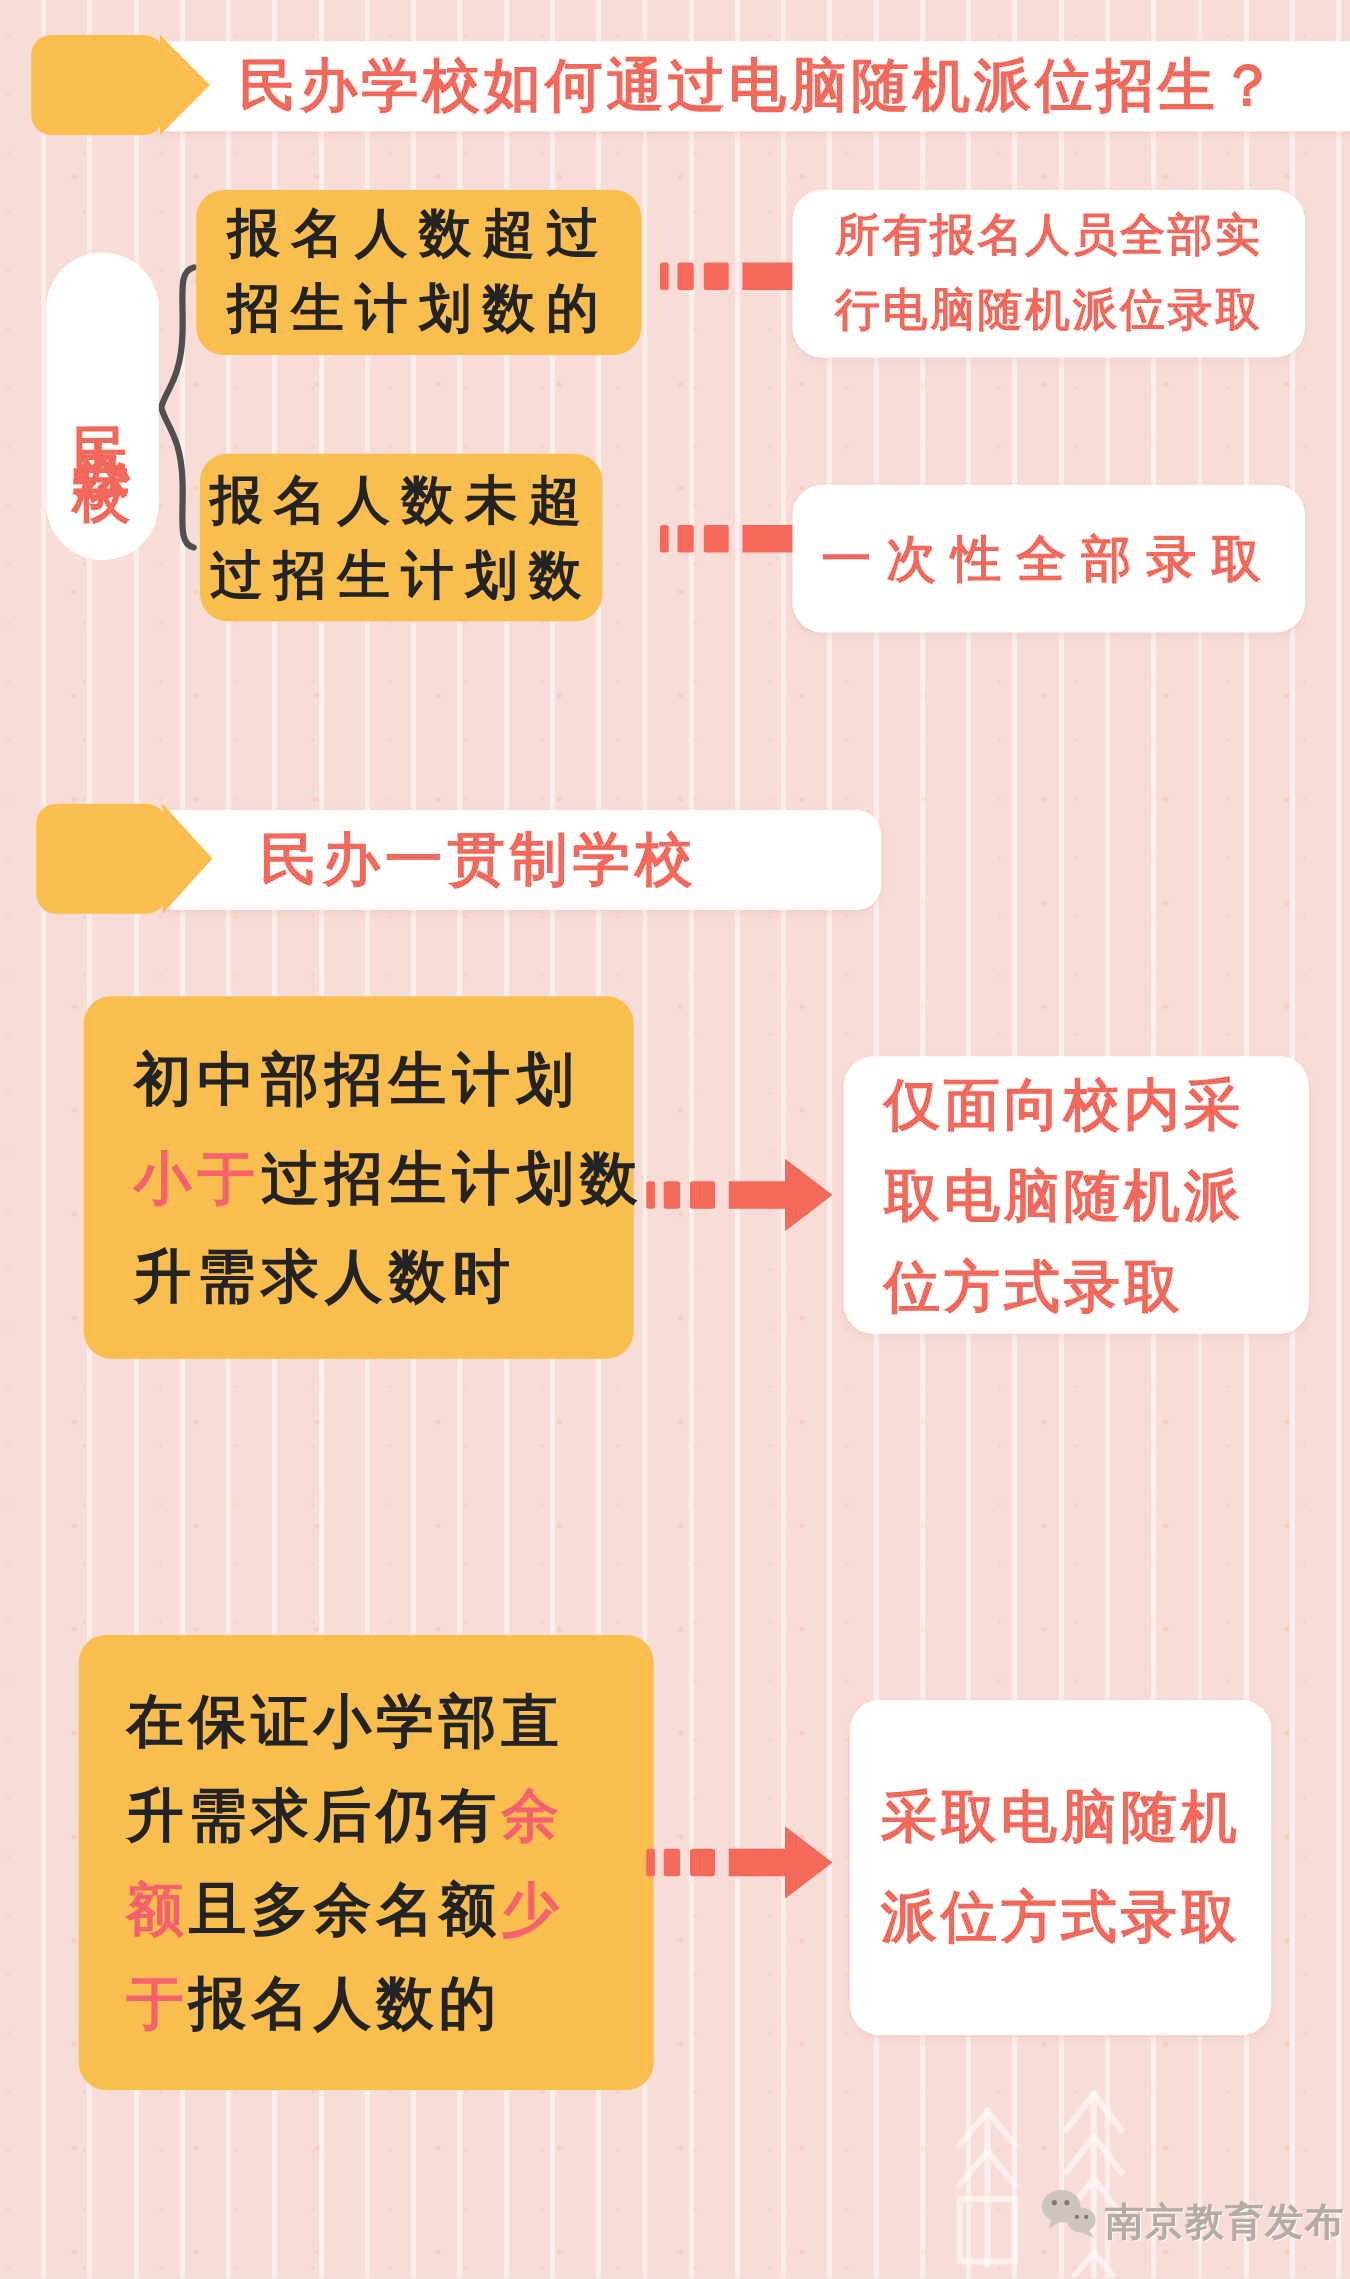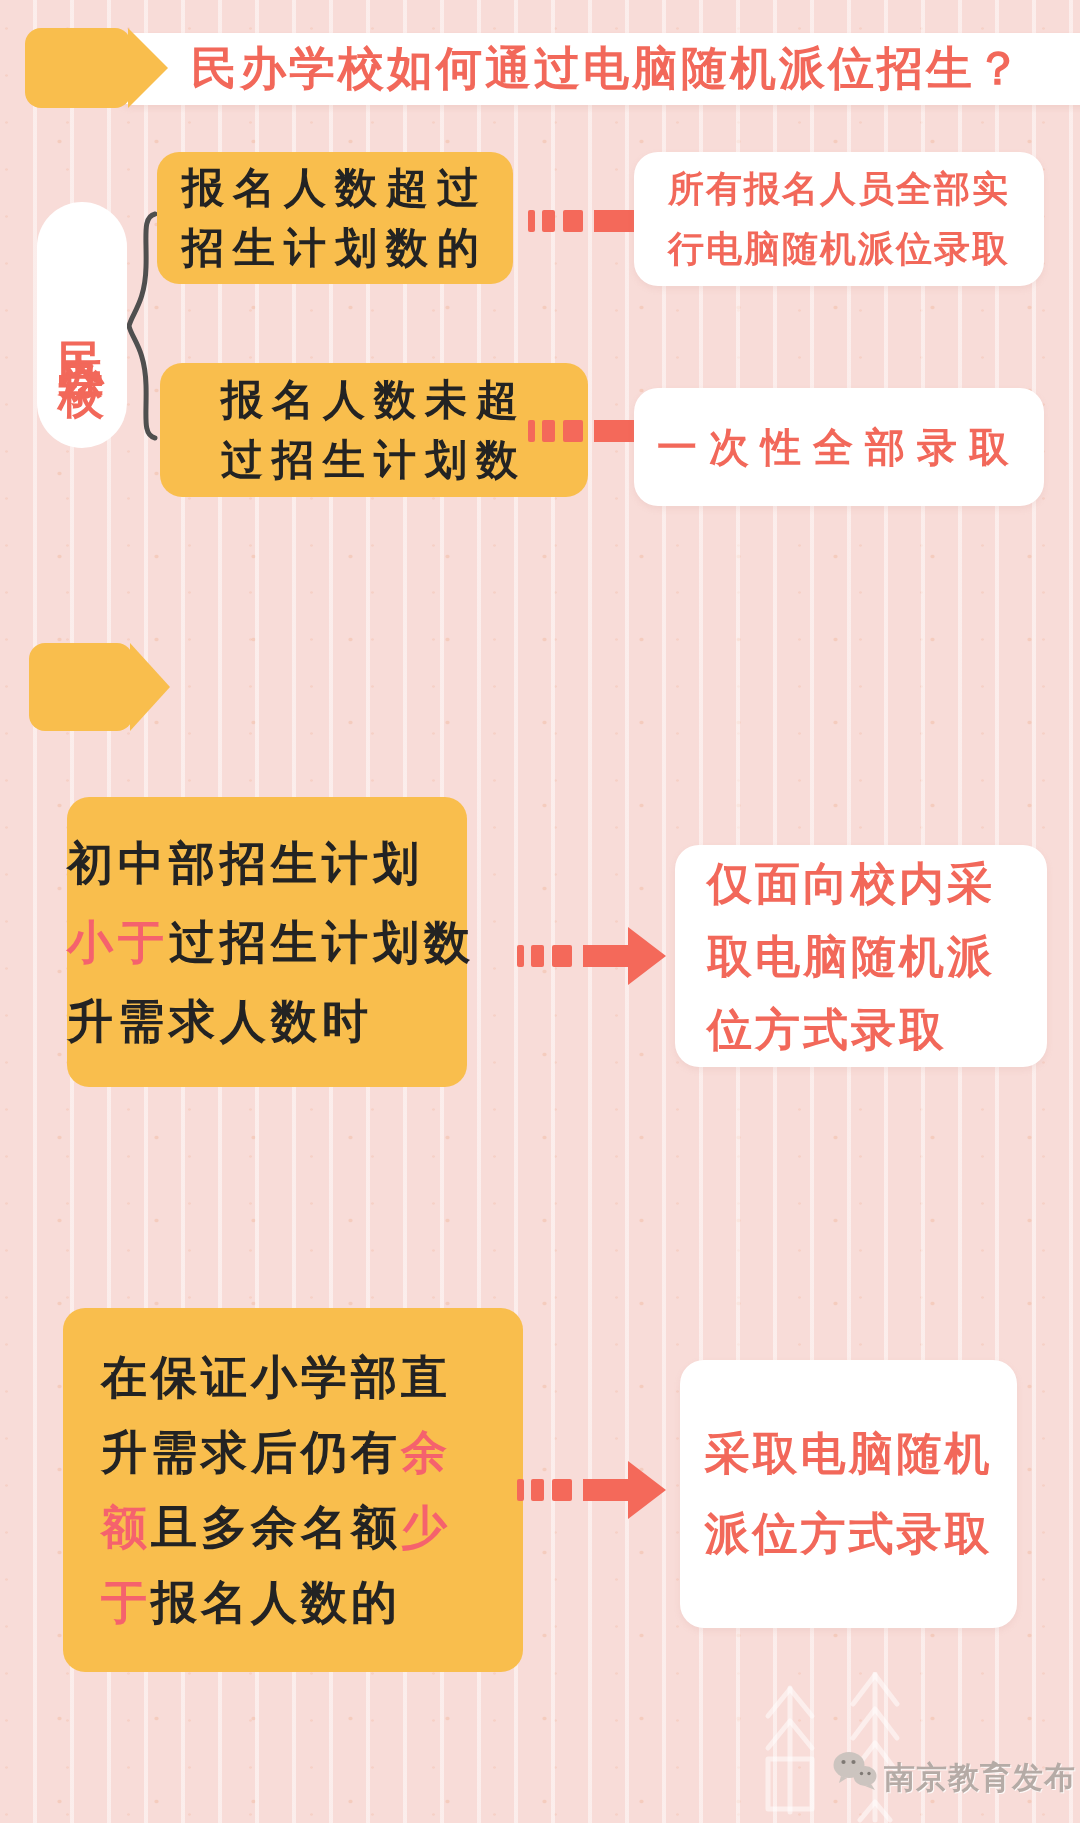--- a/index.html
+++ b/index.html
@@ -74,39 +74,42 @@
       <i class="seg s2"></i>
       <i class="seg s3"></i>
       <span class="abody"></span>
       <span class="ahead"></span>
   </div>
   <div class="abs wbox" style="left:634px;top:152px;width:410px;height:134px;font-size:36px;letter-spacing:2px;line-height:60px;align-items:center;">
     <div class="wline">所有报名人员全部实</div>
     <div class="wline">行电脑随机派位录取</div>
   </div>
 
-  <div class="abs obox" style="left:160px;top:363px;width:428px;height:134px;font-size:42px;letter-spacing:9px;line-height:60px;align-items:center;">
+  <div class="abs obox" style="left:160px;top:363px;width:322px;height:134px;font-size:42px;letter-spacing:9px;line-height:60px;align-items:center;">
     <div class="oline">报名人数未超</div>
     <div class="oline">过招生计划数</div>
   </div>
   <div class="abs arrow" style="left:528px;top:402px;">
     <i class="seg s1"></i>
       <i class="seg s2"></i>
       <i class="seg s3"></i>
       <span class="abody"></span>
       <span class="ahead"></span>
   </div>
   <div class="abs wbox" style="left:634px;top:368px;width:410px;height:118px;font-size:40px;letter-spacing:12px;align-items:center;margin-top:20px;">
     <div class="wline">一次性全部录取</div>
   </div>
 
   <div class="abs tag" style="left:29px;top:643px;width:104px;height:88px;"></div>
   <div class="abs tag-tip" style="left:130px;top:643px;border-top:44px solid transparent;border-bottom:44px solid transparent;border-left:40px solid #f9be4d;"></div>
+  <div class="abs banner" style="left:120px;top:648px;width:497px;height:80px;padding-left:88px;">
+    <span class="banner-title" style="font-size:46px;letter-spacing:4px;">民办一贯制学校</span>
+  </div>
 
-  <div class="abs obox" style="left:67px;top:797px;width:400px;height:290px;font-size:46px;letter-spacing:5px;line-height:79px;">
+  <div class="abs obox" style="left:67px;top:797px;width:400px;height:290px;font-size:46px;letter-spacing:5px;line-height:79px;padding-left:40px;">
     <div class="oline">初中部招生计划</div>
     <div class="oline"><span class="hl">小于</span><span>过招生计划数</span></div>
     <div class="oline">升需求人数时</div>
   </div>
   <div class="abs arrow" style="left:517px;top:927px;">
     <i class="seg s1"></i>
       <i class="seg s2"></i>
       <i class="seg s3"></i>
       <span class="abody"></span>
       <span class="ahead"></span>

